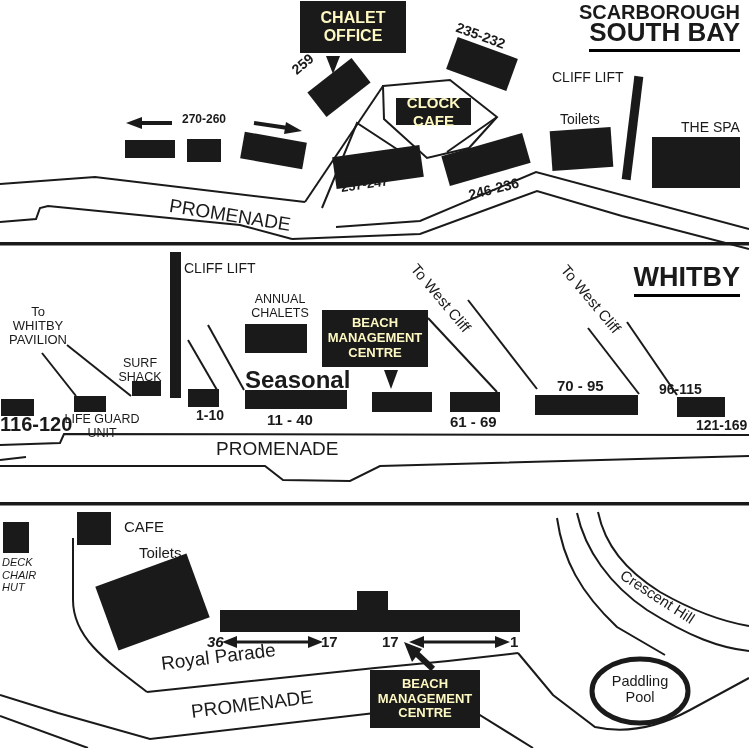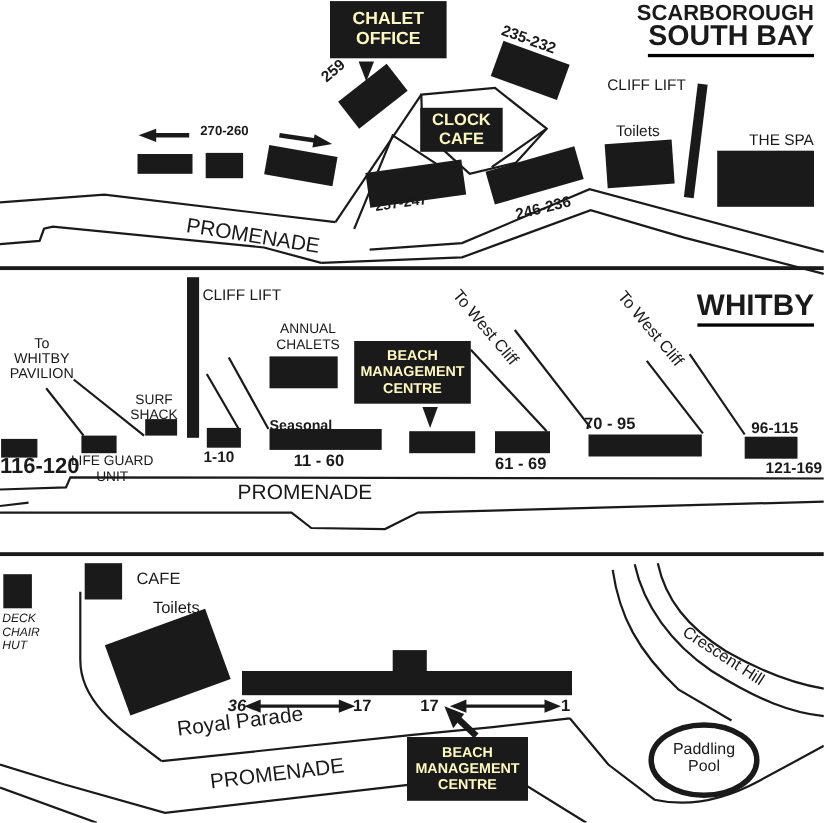--- a/index.html
+++ b/index.html
@@ -78,21 +78,21 @@
     </g>
 
     <ellipse cx="640" cy="691" rx="48" ry="32" fill="#ffffff" stroke="#1a1a1a" stroke-width="5"></ellipse>
   </svg>
 
   <div class="ttl" style="right:9px;top:1px;font-size:20px;">SCARBOROUGH</div>
   <div class="ttl u" style="right:9px;top:17px;font-size:26px;">SOUTH BAY</div>
 
   <div class="blackbox" style="left:300px;top:1px;width:106px;height:52px;font-size:16px;">CHALET
 OFFICE</div>
-  <div class="blackbox" style="left:382px;top:98px;width:75px;height:40px;font-size:15px;">CLOCK
+  <div class="blackbox" style="left:396px;top:98px;width:75px;height:27px;font-size:15px;">CLOCK
 CAFE</div>
 
   <div class="lbl b" style="left:289px;top:66px;font-size:14px;transform:rotate(-40deg);transform-origin:left top;">259</div>
   <div class="lbl b" style="left:182px;top:113px;font-size:12px;">270-260</div>
   <div class="lbl b" style="left:459px;top:20px;font-size:14px;transform:rotate(20deg);transform-origin:left top;">235-232</div>
   <div class="lbl b" style="left:340px;top:181px;font-size:13px;transform:rotate(-8deg);transform-origin:left top;">257-247</div>
   <div class="lbl b" style="left:467px;top:188px;font-size:14px;transform:rotate(-14deg);transform-origin:left top;">246-236</div>
   <div class="lbl" style="left:552px;top:70px;font-size:14px;">CLIFF LIFT</div>
   <div class="lbl" style="left:560px;top:112px;font-size:14px;">Toilets</div>
   <div class="lbl" style="left:681px;top:120px;font-size:14px;">THE SPA</div>
@@ -121,43 +121,43 @@
 SHACK</div>
   <div class="bld" style="left:132px;top:381px;width:29px;height:15px;"></div>
 
   <div class="bld" style="left:1px;top:399px;width:33px;height:17px;"></div>
   <div class="lbl b" style="left:0px;top:414px;font-size:20px;">116-120</div>
   <div class="bld" style="left:74px;top:396px;width:32px;height:16px;"></div>
   <div class="lbl ctr" style="left:64px;top:413px;width:76px;font-size:12.5px;">LIFE GUARD
 UNIT</div>
 
   <div class="bld" style="left:188px;top:389px;width:31px;height:18px;"></div>
-  <div class="lbl b" style="left:185px;top:408px;font-size:14px;">1-10</div>
+  <div class="lbl b" style="left:196px;top:408px;font-size:14px;">1-10</div>
 
   <div class="lbl ctr" style="left:248px;top:293px;width:64px;font-size:12.5px;">ANNUAL
 CHALETS</div>
   <div class="bld" style="left:245px;top:324px;width:62px;height:29px;"></div>
 
-  <div class="lbl b" style="left:245px;top:380px;font-size:13px;">Seasonal</div>
+  <div class="lbl b" style="left:245px;top:367px;font-size:24px;">Seasonal</div>
   <div class="bld" style="left:245px;top:390px;width:102px;height:19px;"></div>
-  <div class="lbl b" style="left:267px;top:412px;font-size:15px;">11 - 60</div>
+  <div class="lbl b" style="left:267px;top:412px;font-size:15px;">11 - 40</div>
 
   <div class="blackbox" style="left:322px;top:310px;width:106px;height:57px;font-size:13px;">BEACH
 MANAGEMENT
 CENTRE</div>
   <div class="bld" style="left:372px;top:392px;width:60px;height:20px;"></div>
 
   <div class="lbl" style="left:420px;top:261px;font-size:15px;transform:rotate(50deg);transform-origin:left top;white-space:nowrap;">To West Cliff</div>
   <div class="lbl" style="left:570px;top:262px;font-size:15px;transform:rotate(50deg);transform-origin:left top;white-space:nowrap;">To West Cliff</div>
 
   <div class="bld" style="left:450px;top:392px;width:50px;height:20px;"></div>
   <div class="lbl b" style="left:450px;top:414px;font-size:15px;">61 - 69</div>
-  <div class="lbl b" style="left:531px;top:378px;font-size:15px;">70 - 95</div>
+  <div class="lbl b" style="left:557px;top:378px;font-size:15px;">70 - 95</div>
   <div class="bld" style="left:535px;top:395px;width:103px;height:20px;"></div>
-  <div class="lbl b" style="left:659px;top:382px;font-size:14px;margin-left:24px;">96-115</div>
+  <div class="lbl b" style="left:659px;top:382px;font-size:14px;">96-115</div>
   <div class="bld" style="left:677px;top:397px;width:48px;height:20px;"></div>
   <div class="lbl b" style="left:696px;top:418px;font-size:14px;">121-169</div>
 
   <div class="lbl" style="left:216px;top:439px;font-size:19px;">PROMENADE</div>
 
 
   <div class="bld" style="left:3px;top:522px;width:26px;height:31px;"></div>
   <div class="lbl" style="left:2px;top:556px;font-size:11px;line-height:1.15;font-style:italic;">DECK
 CHAIR
 HUT</div>

